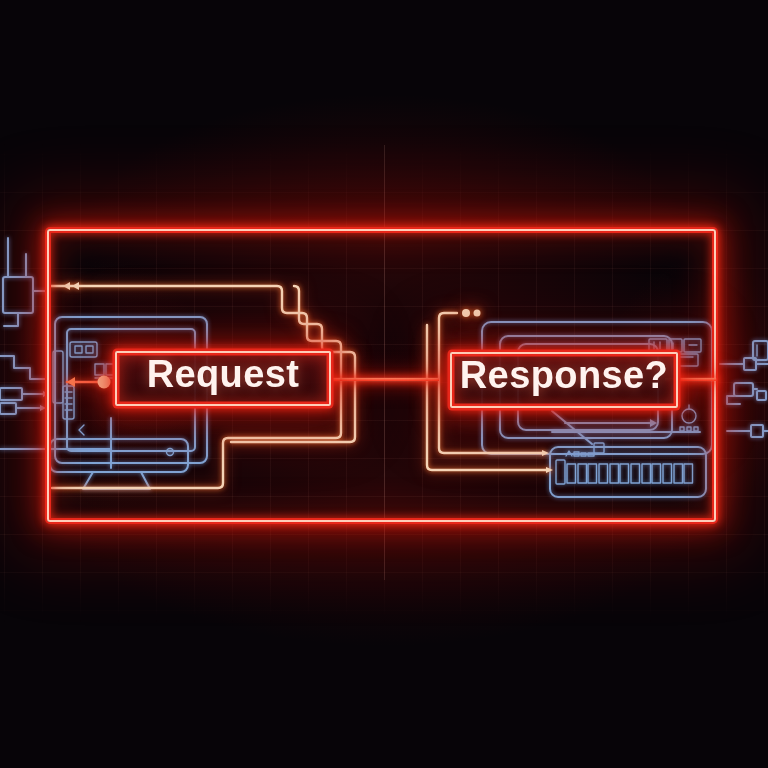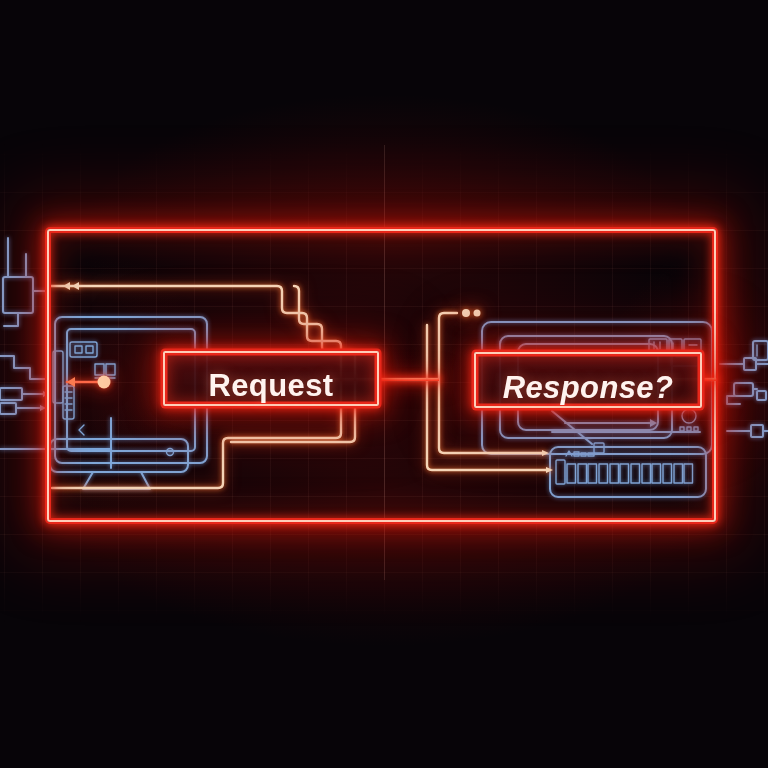--- a/index.html
+++ b/index.html
@@ -68,37 +68,36 @@
   
   .connector{
     position:absolute;top:378px;height:3px;z-index:5;
     background:linear-gradient(180deg,#ff8a68,#ff3a22);
     box-shadow:0 0 1px #ffd0bd,0 0 7px 2px rgba(255,50,25,.9),0 0 18px 6px rgba(220,25,10,.5);
   }
   .connector.left{left:329px;width:110px;}
   .connector.right{left:665px;width:51px;}
   
   .neon-box{
-    position:absolute;z-index:6;display:flex;align-items:flex-end;justify-content:center;
+    position:absolute;z-index:6;display:flex;align-items:flex-start;justify-content:center;
     border:2px solid var(--neon-red-core,#ffcdb8);border-radius:2px;
     background:linear-gradient(180deg, rgba(84,12,14,.94), rgba(46,7,9,.94));
     box-shadow:
       0 0 0 2.5px var(--neon-red,#e8271a),
       inset 0 0 0 2.5px var(--neon-red,#e8271a),
       0 0 10px 3px rgba(255,40,20,.85),
       0 0 26px 10px rgba(220,25,10,.5),
       0 0 60px 24px rgba(190,15,8,.28),
       inset 0 0 14px 4px rgba(255,50,30,.45);
     color:var(--label-text,#fff3ef);
-    font-size:31px;font-weight:700;letter-spacing:.4px;
+    font-size:38px;font-weight:700;letter-spacing:.4px;
     text-shadow:0 0 12px rgba(255,120,90,.55);
-    margin-left:48px;
   }
   .neon-box.request{left:115px;top:351px;width:216px;height:55px;}
-  .neon-box.response{left:426px;top:352px;width:228px;height:56px;font-style:italic;}
+  .neon-box.response{left:450px;top:352px;width:228px;height:56px;}
   
   .watermark{
     position:absolute;right:20px;bottom:8px;z-index:7;
     color:var(--watermark-text,#ededed);font-size:33px;font-weight:400;letter-spacing:-.5px;
   }
 </style>
 </head>
 <body>
 
 <div class="scene">

